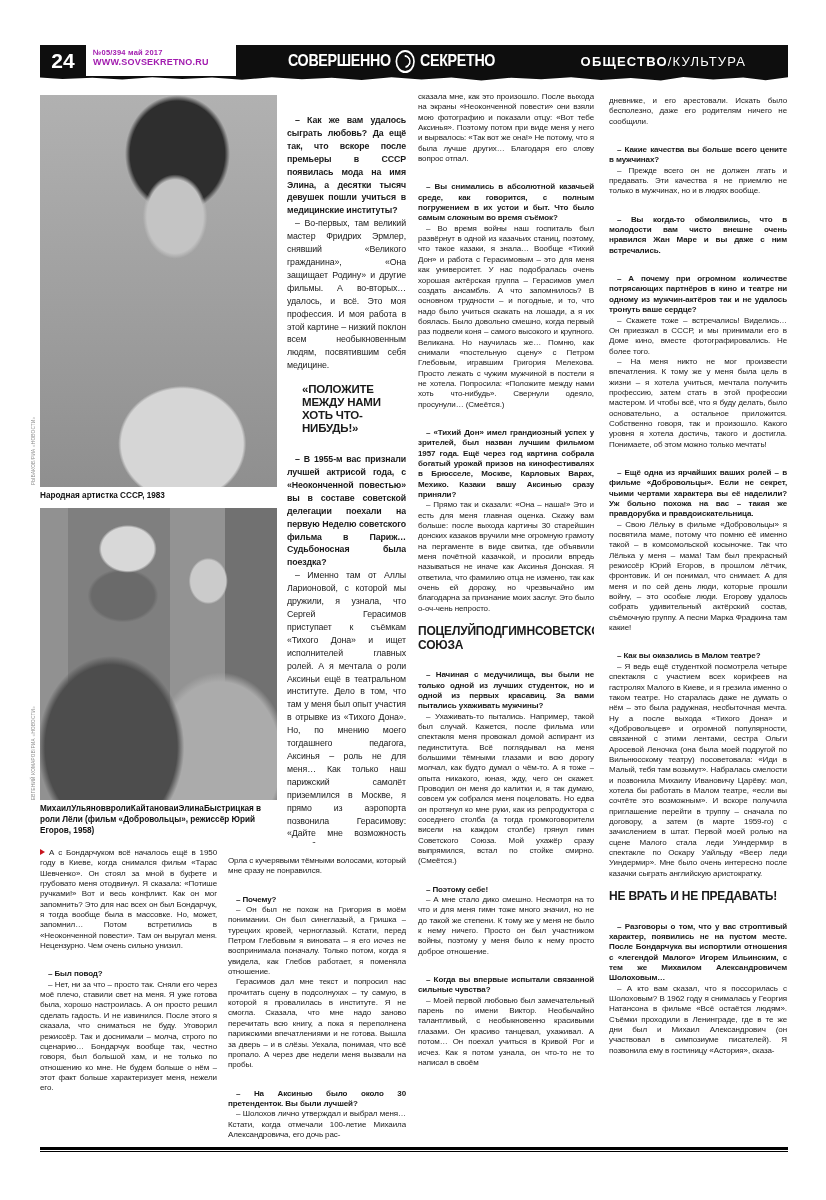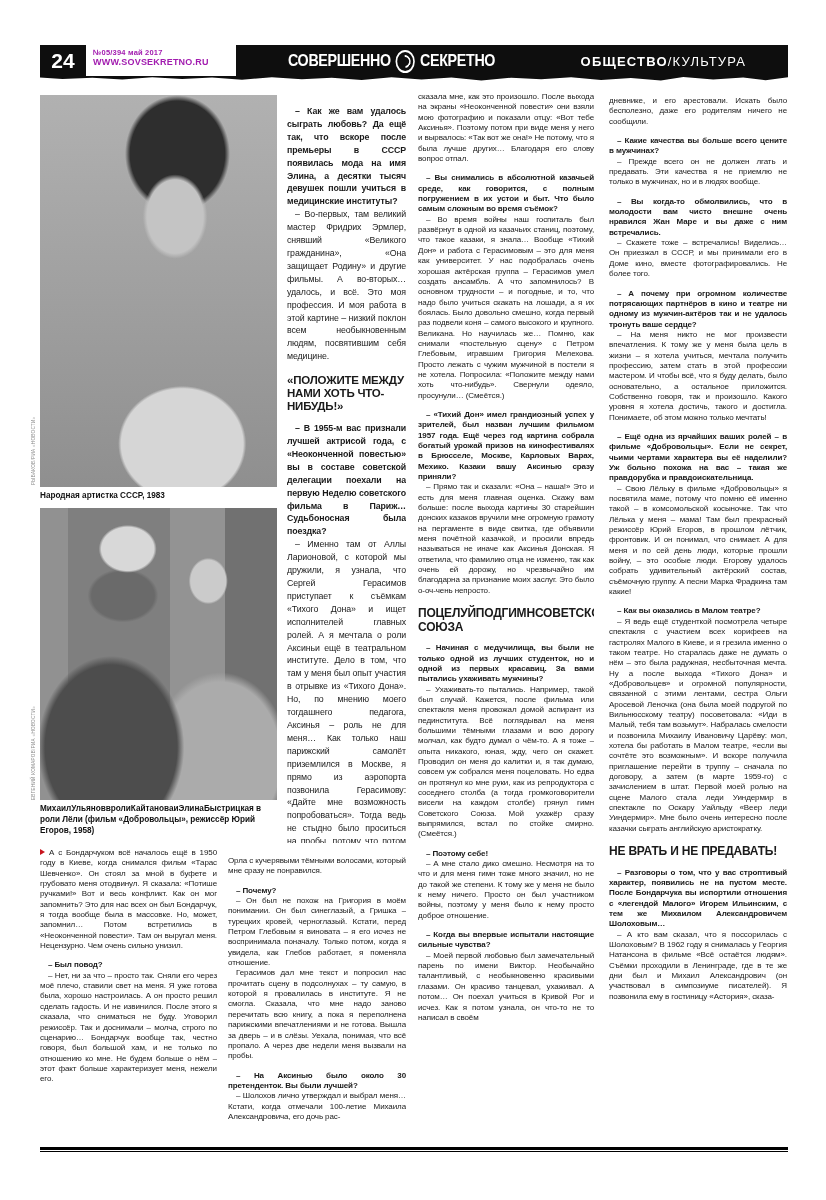--- a/index.html
+++ b/index.html
@@ -46,29 +46,29 @@
   .credit1{top:383px;height:102px;}
   .credit2{top:716px;height:84px;}
   
   .col{position:absolute;overflow:hidden;font-size:8px;line-height:10.35px;letter-spacing:-.1px;}
   .col1{left:40px;top:848px;width:177px;height:298px;}
   .col2top{left:287px;top:96px;width:119px;height:747px;font-size:8.8px;line-height:12.9px;}
   .col2bot{left:228px;top:856px;width:178px;height:301px;}
   .col3{left:418px;top:92px;width:176px;height:1050px;}
   .col4{left:609px;top:96px;width:178px;height:1050px;}
   .para{margin:0;text-align:justify;text-indent:8px;}
-  .p-q{font-weight:700;margin-top:9px;}
+  .p-q{font-weight:700;margin-top:18px;}
   .p-a{}
   .p-c{text-indent:0;}
   .p-lead{text-indent:0;}
   .p-lead::before{content:"";display:inline-block;width:0;height:0;border-left:5px solid #c8141e;
                   border-top:3.5px solid transparent;border-bottom:3.5px solid transparent;margin-right:4px;}
   .p-sub{font-weight:700;font-size:12px;line-height:13.5px;text-align:left;text-indent:0;
          letter-spacing:-.2px;margin:11px 0 7px 0;}
-  .col2top .p-sub{font-size:11.5px;line-height:13px;}
+  .col2top .p-sub{font-size:11.5px;line-height:13px;margin-left:15px;}
   
   .endrule{position:absolute;left:40px;top:1147px;width:748px;height:1px;
            border-top:3px solid #000;border-bottom:1.5px solid #000;}
 </style>
 </head>
 <body>
 
 <div class="page">
 
   <header class="masthead">
@@ -125,31 +125,31 @@
   <p class="para p-c">сказала мне, как это произошло. После выхода на экраны «Неоконченной повести» они взяли мою фотографию и показали отцу: «Вот тебе Аксинья». Поэтому потом при виде меня у него и вырвалось: «Так вот же она!» Не потому, что я была лучше других… Благодаря его слову вопрос отпал.</p>
       <p class="para p-q">– Вы снимались в абсолютной казачьей среде, как говорится, с полным погружением в их устои и быт. Что было самым сложным во время съёмок?</p>
       <p class="para p-a">– Во время войны наш госпиталь был развёрнут в одной из казачьих станиц, поэтому, что такое казаки, я знала… Вообще «Тихий Дон» и работа с Герасимовым – это для меня как университет. У нас подобралась очень хорошая актёрская группа – Герасимов умел создать ансамбль. А что запомнилось? В основном трудности – и погодные, и то, что надо было учиться скакать на лошади, а я их боялась. Было довольно смешно, когда первый раз подвели коня – самого высокого и крупного. Великана. Но научилась же… Помню, как снимали «постельную сцену» с Петром Глебовым, игравшим Григория Мелехова. Просто лежать с чужим мужчиной в постели я не хотела. Попросила: «Положите между нами хоть что-нибудь». Свернули одеяло, просунули… (Смеётся.)</p>
       <p class="para p-q">– «Тихий Дон» имел грандиозный успех у зрителей, был назван лучшим фильмом 1957 года. Ещё через год картина собрала богатый урожай призов на кинофестивалях в Брюсселе, Москве, Карловых Варах, Мехико. Казаки вашу Аксинью сразу приняли?</p>
       <p class="para p-a">– Прямо так и сказали: «Она – наша!» Это и есть для меня главная оценка. Скажу вам больше: после выхода картины 30 старейшин донских казаков вручили мне огромную грамоту на пергаменте в виде свитка, где объявили меня почётной казачкой, и просили впредь называться не иначе как Аксинья Донская. Я ответила, что фамилию отца не изменю, так как очень ей дорожу, но чрезвычайно им благодарна за признание моих заслуг. Это было о-оч-чень непросто.</p>
       <p class="para p-sub">ПОЦЕЛУЙПОДГИМНСОВЕТСКОГО СОЮЗА</p>
       <p class="para p-q">– Начиная с медучилища, вы были не только одной из лучших студенток, но и одной из первых красавиц. За вами пытались ухаживать мужчины?</p>
       <p class="para p-a">– Ухаживать-то пытались. Например, такой был случай. Кажется, после фильма или спектакля меня провожал домой аспирант из пединститута. Всё поглядывал на меня большими тёмными глазами и всю дорогу молчал, как будто думал о чём-то. А я тоже – опыта никакого, юная, жду, чего он скажет. Проводил он меня до калитки и, я так думаю, совсем уж собрался меня поцеловать. Но едва он протянул ко мне руки, как из репродуктора с соседнего столба (а тогда громкоговорители висели на каждом столбе) грянул гимн Советского Союза. Мой ухажёр сразу выпрямился, встал по стойке смирно. (Смеётся.)</p>
       <p class="para p-q">– Поэтому себе!</p>
       <p class="para p-a">– А мне стало дико смешно. Несмотря на то что и для меня гимн тоже много значил, но не до такой же степени. К тому же у меня не было к нему ничего. Просто он был участником войны, поэтому у меня было к нему просто доброе отношение.</p>
-      <p class="para p-q">– Когда вы впервые испытали настоящие сильные чувства?</p>
+      <p class="para p-q">– Когда вы впервые испытали связанной сильные чувства?</p>
       <p class="para p-a">– Моей первой любовью был замечательный парень по имени Виктор. Необычайно талантливый, с необыкновенно красивыми глазами. Он красиво танцевал, ухаживал. А потом… Он поехал учиться в Кривой Рог и исчез. Как я потом узнала, он что-то не то написал в своём</p>
     </div>
   <div class="col col4">
 
   <p class="para p-c">дневнике, и его арестовали. Искать было бесполезно, даже его родителям ничего не сообщили.</p>
       <p class="para p-q">– Какие качества вы больше всего цените в мужчинах?</p>
       <p class="para p-a">– Прежде всего он не должен лгать и предавать. Эти качества я не приемлю не только в мужчинах, но и в людях вообще.</p>
       <p class="para p-q">– Вы когда-то обмолвились, что в молодости вам чисто внешне очень нравился Жан Маре и вы даже с ним встречались.</p>
+      <p class="para p-q">– А почему при огромном количестве потрясающих партнёров в кино и театре ни одному из мужчин-актёров так и не удалось тронуть ваше сердце?</p>
       <p class="para p-a">– Скажете тоже – встречались! Виделись… Он приезжал в СССР, и мы принимали его в Доме кино, вместе фотографировались. Не более того.</p>
-      <p class="para p-q">– А почему при огромном количестве потрясающих партнёров в кино и театре ни одному из мужчин-актёров так и не удалось тронуть ваше сердце?</p>
       <p class="para p-a">– На меня никто не мог произвести впечатления. К тому же у меня была цель в жизни – я хотела учиться, мечтала получить профессию, затем стать в этой профессии мастером. И чтобы всё, что я буду делать, было основательно, а остальное приложится. Собственно говоря, так и произошло. Какого уровня я хотела достичь, такого и достигла. Понимаете, об этом можно только мечтать!</p>
       <p class="para p-q">– Ещё одна из ярчайших ваших ролей – в фильме «Добровольцы». Если не секрет, чьими чертами характера вы её наделили? Уж больно похожа на вас – такая же правдорубка и правдоискательница.</p>
       <p class="para p-a">– Свою Лёльку в фильме «Добровольцы» я посвятила маме, потому что помню её именно такой – в комсомольской косыночке. Так что Лёлька у меня – мама! Там был прекрасный режиссёр Юрий Егоров, в прошлом лётчик, фронтовик. И он понимал, что снимает. А для меня и по сей день люди, которые прошли войну, – это особые люди. Егорову удалось собрать удивительный актёрский состав, съёмочную группу. А песни Марка Фрадкина там какие!</p>
       <p class="para p-q">– Как вы оказались в Малом театре?</p>
       <p class="para p-a">– Я ведь ещё студенткой посмотрела четыре спектакля с участием всех корифеев на гастролях Малого в Киеве, и я грезила именно о таком театре. Но старалась даже не думать о нём – это была радужная, несбыточная мечта. Ну а после выхода «Тихого Дона» и «Добровольцев» и огромной популярности, связанной с этими лентами, сестра Ольги Аросевой Леночка (она была моей подругой по Вильнюсскому театру) посоветовала: «Иди в Малый, тебя там возьмут». Набралась смелости и позвонила Михаилу Ивановичу Царёву: мол, хотела бы работать в Малом театре, «если вы сочтёте это возможным». И вскоре получила приглашение перейти в труппу – сначала по договору, а затем (в марте 1959-го) с зачислением в штат. Первой моей ролью на сцене Малого стала леди Уиндермир в спектакле по Оскару Уайльду «Веер леди Уиндермир». Мне было очень интересно после казачки сыграть английскую аристократку.</p>
       <p class="para p-sub">НЕ ВРАТЬ И НЕ ПРЕДАВАТЬ!</p>
       <p class="para p-q">– Разговоры о том, что у вас строптивый характер, появились не на пустом месте. После Бондарчука вы испортили отношения с «легендой Малого» Игорем Ильинским, с тем же Михаилом Александровичем Шолоховым…</p>
       <p class="para p-a">– А кто вам сказал, что я поссорилась с Шолоховым? В 1962 году я снималась у Георгия Натансона в фильме «Всё остаётся людям». Съёмки проходили в Ленинграде, где в те же дни был и Михаил Александрович (он участвовал в симпозиуме писателей). Я позвонила ему в гостиницу «Астория», сказа-</p>
     </div>
 

